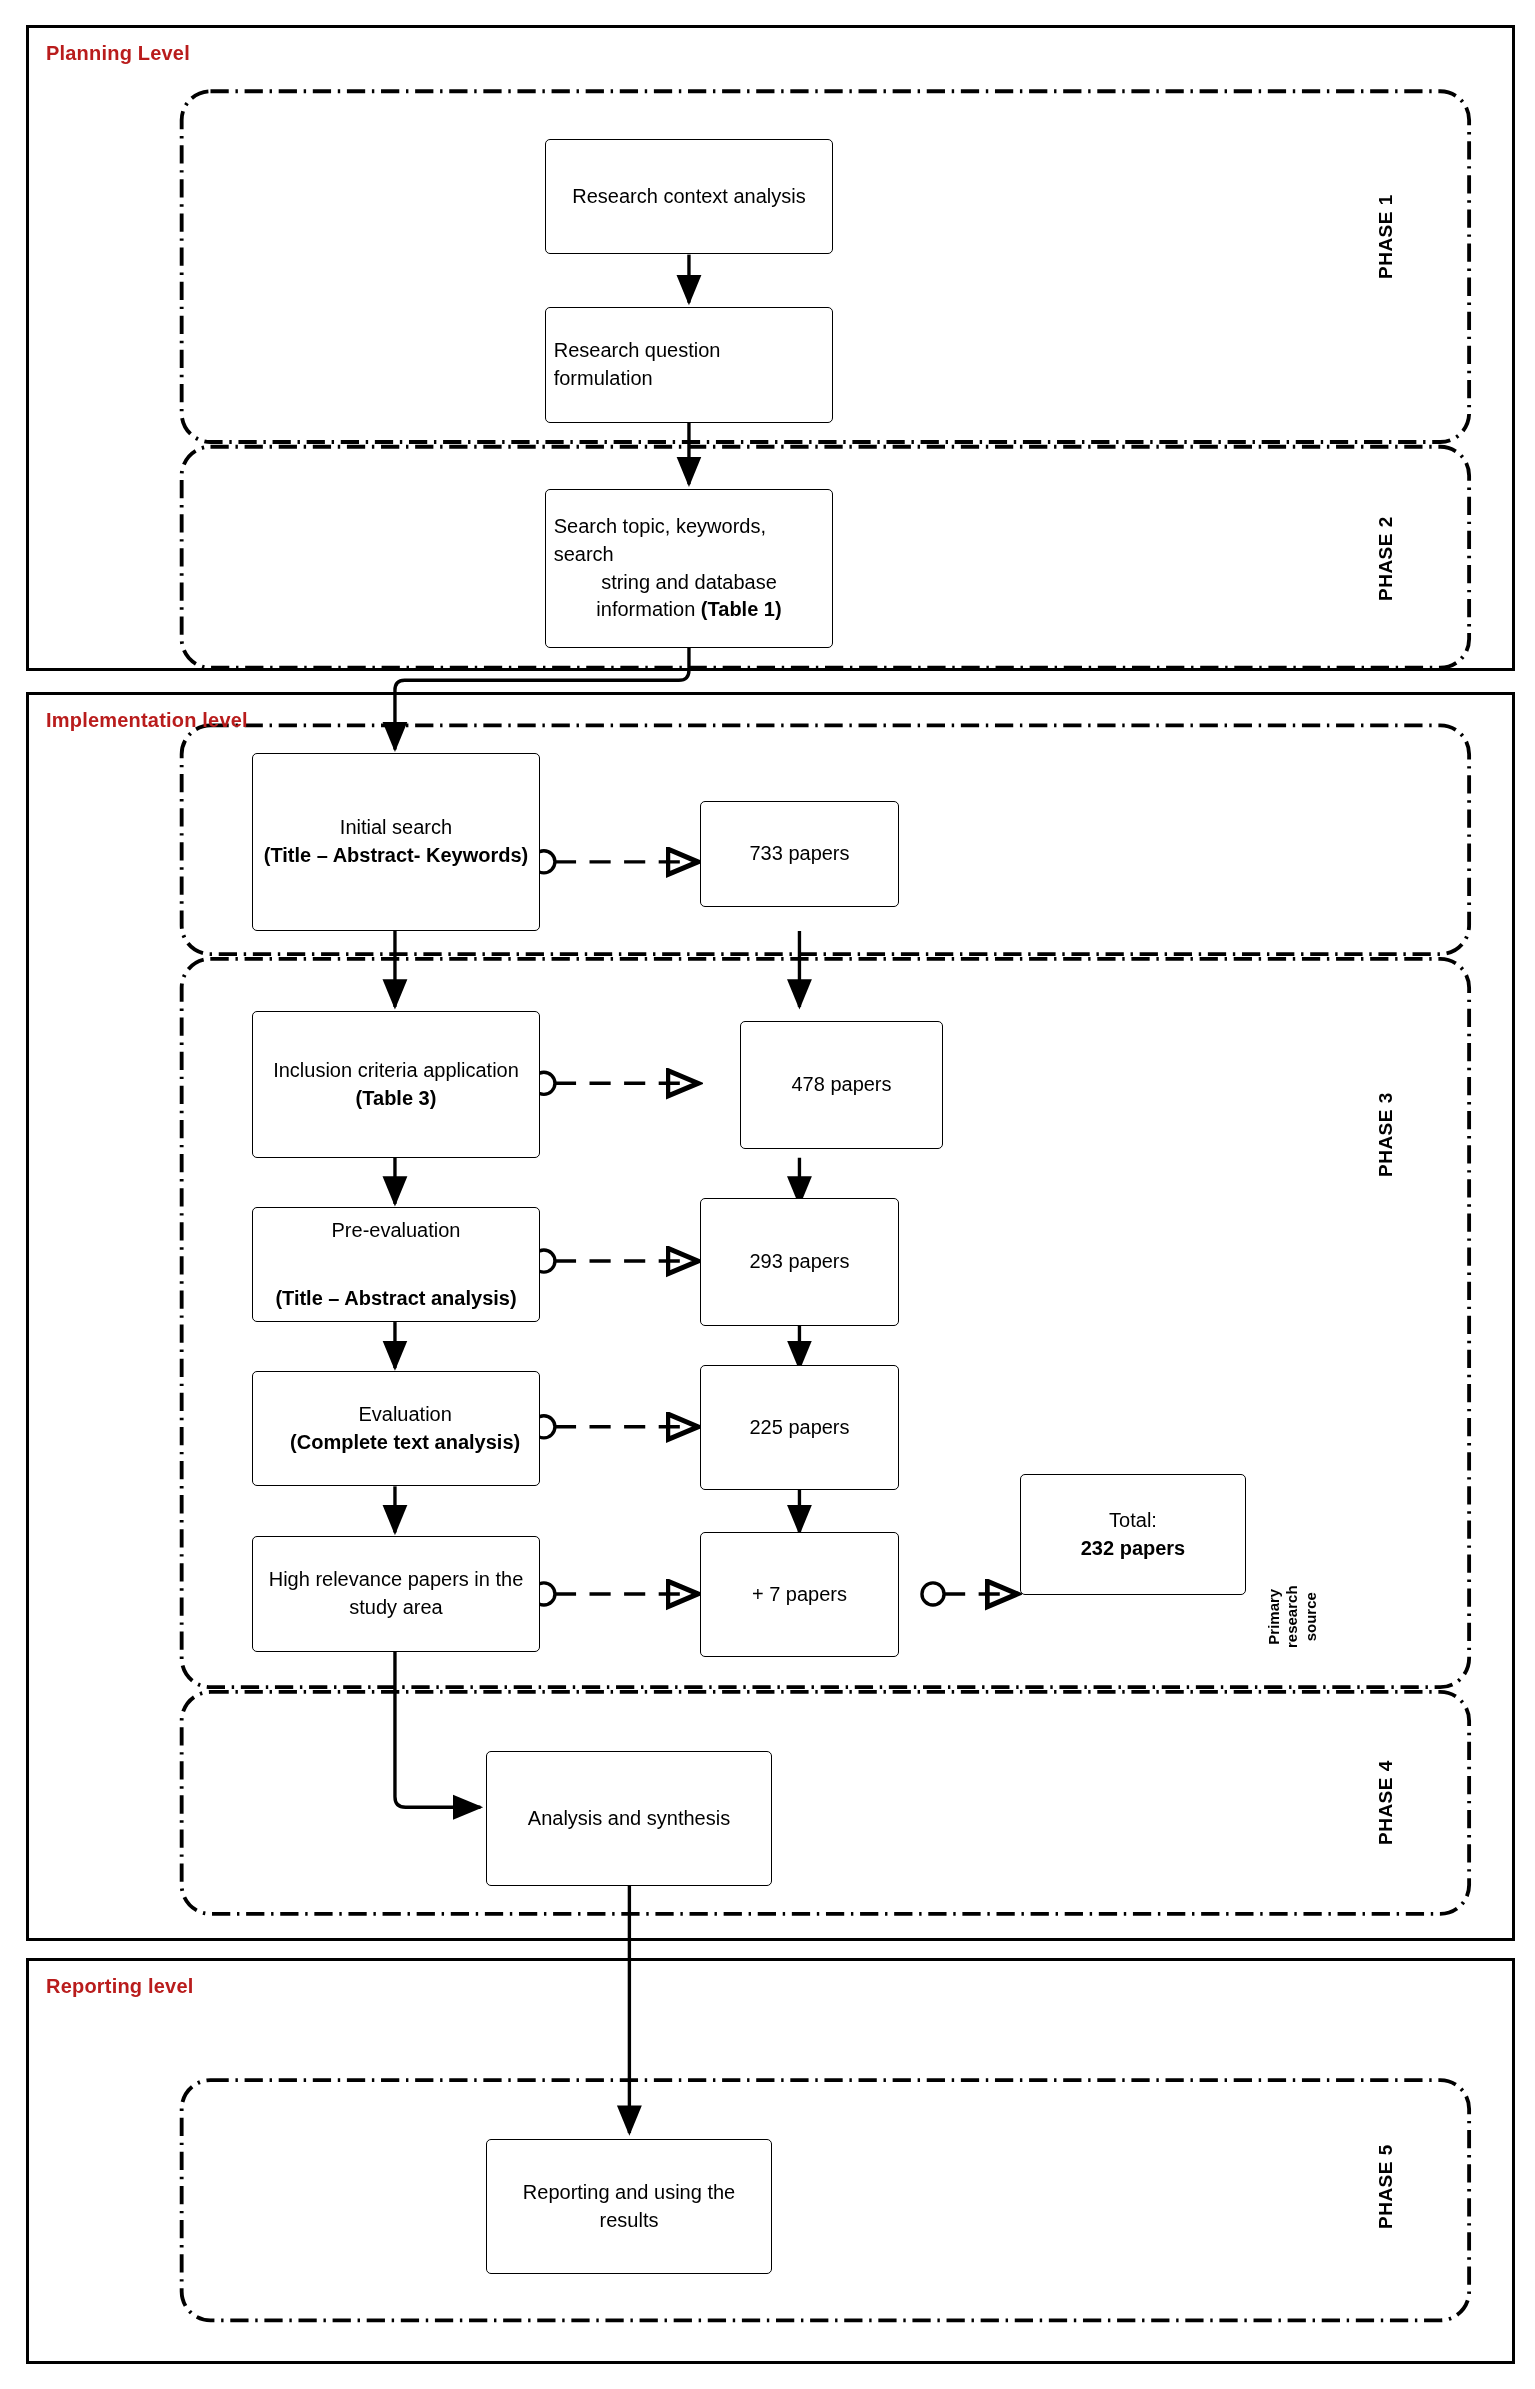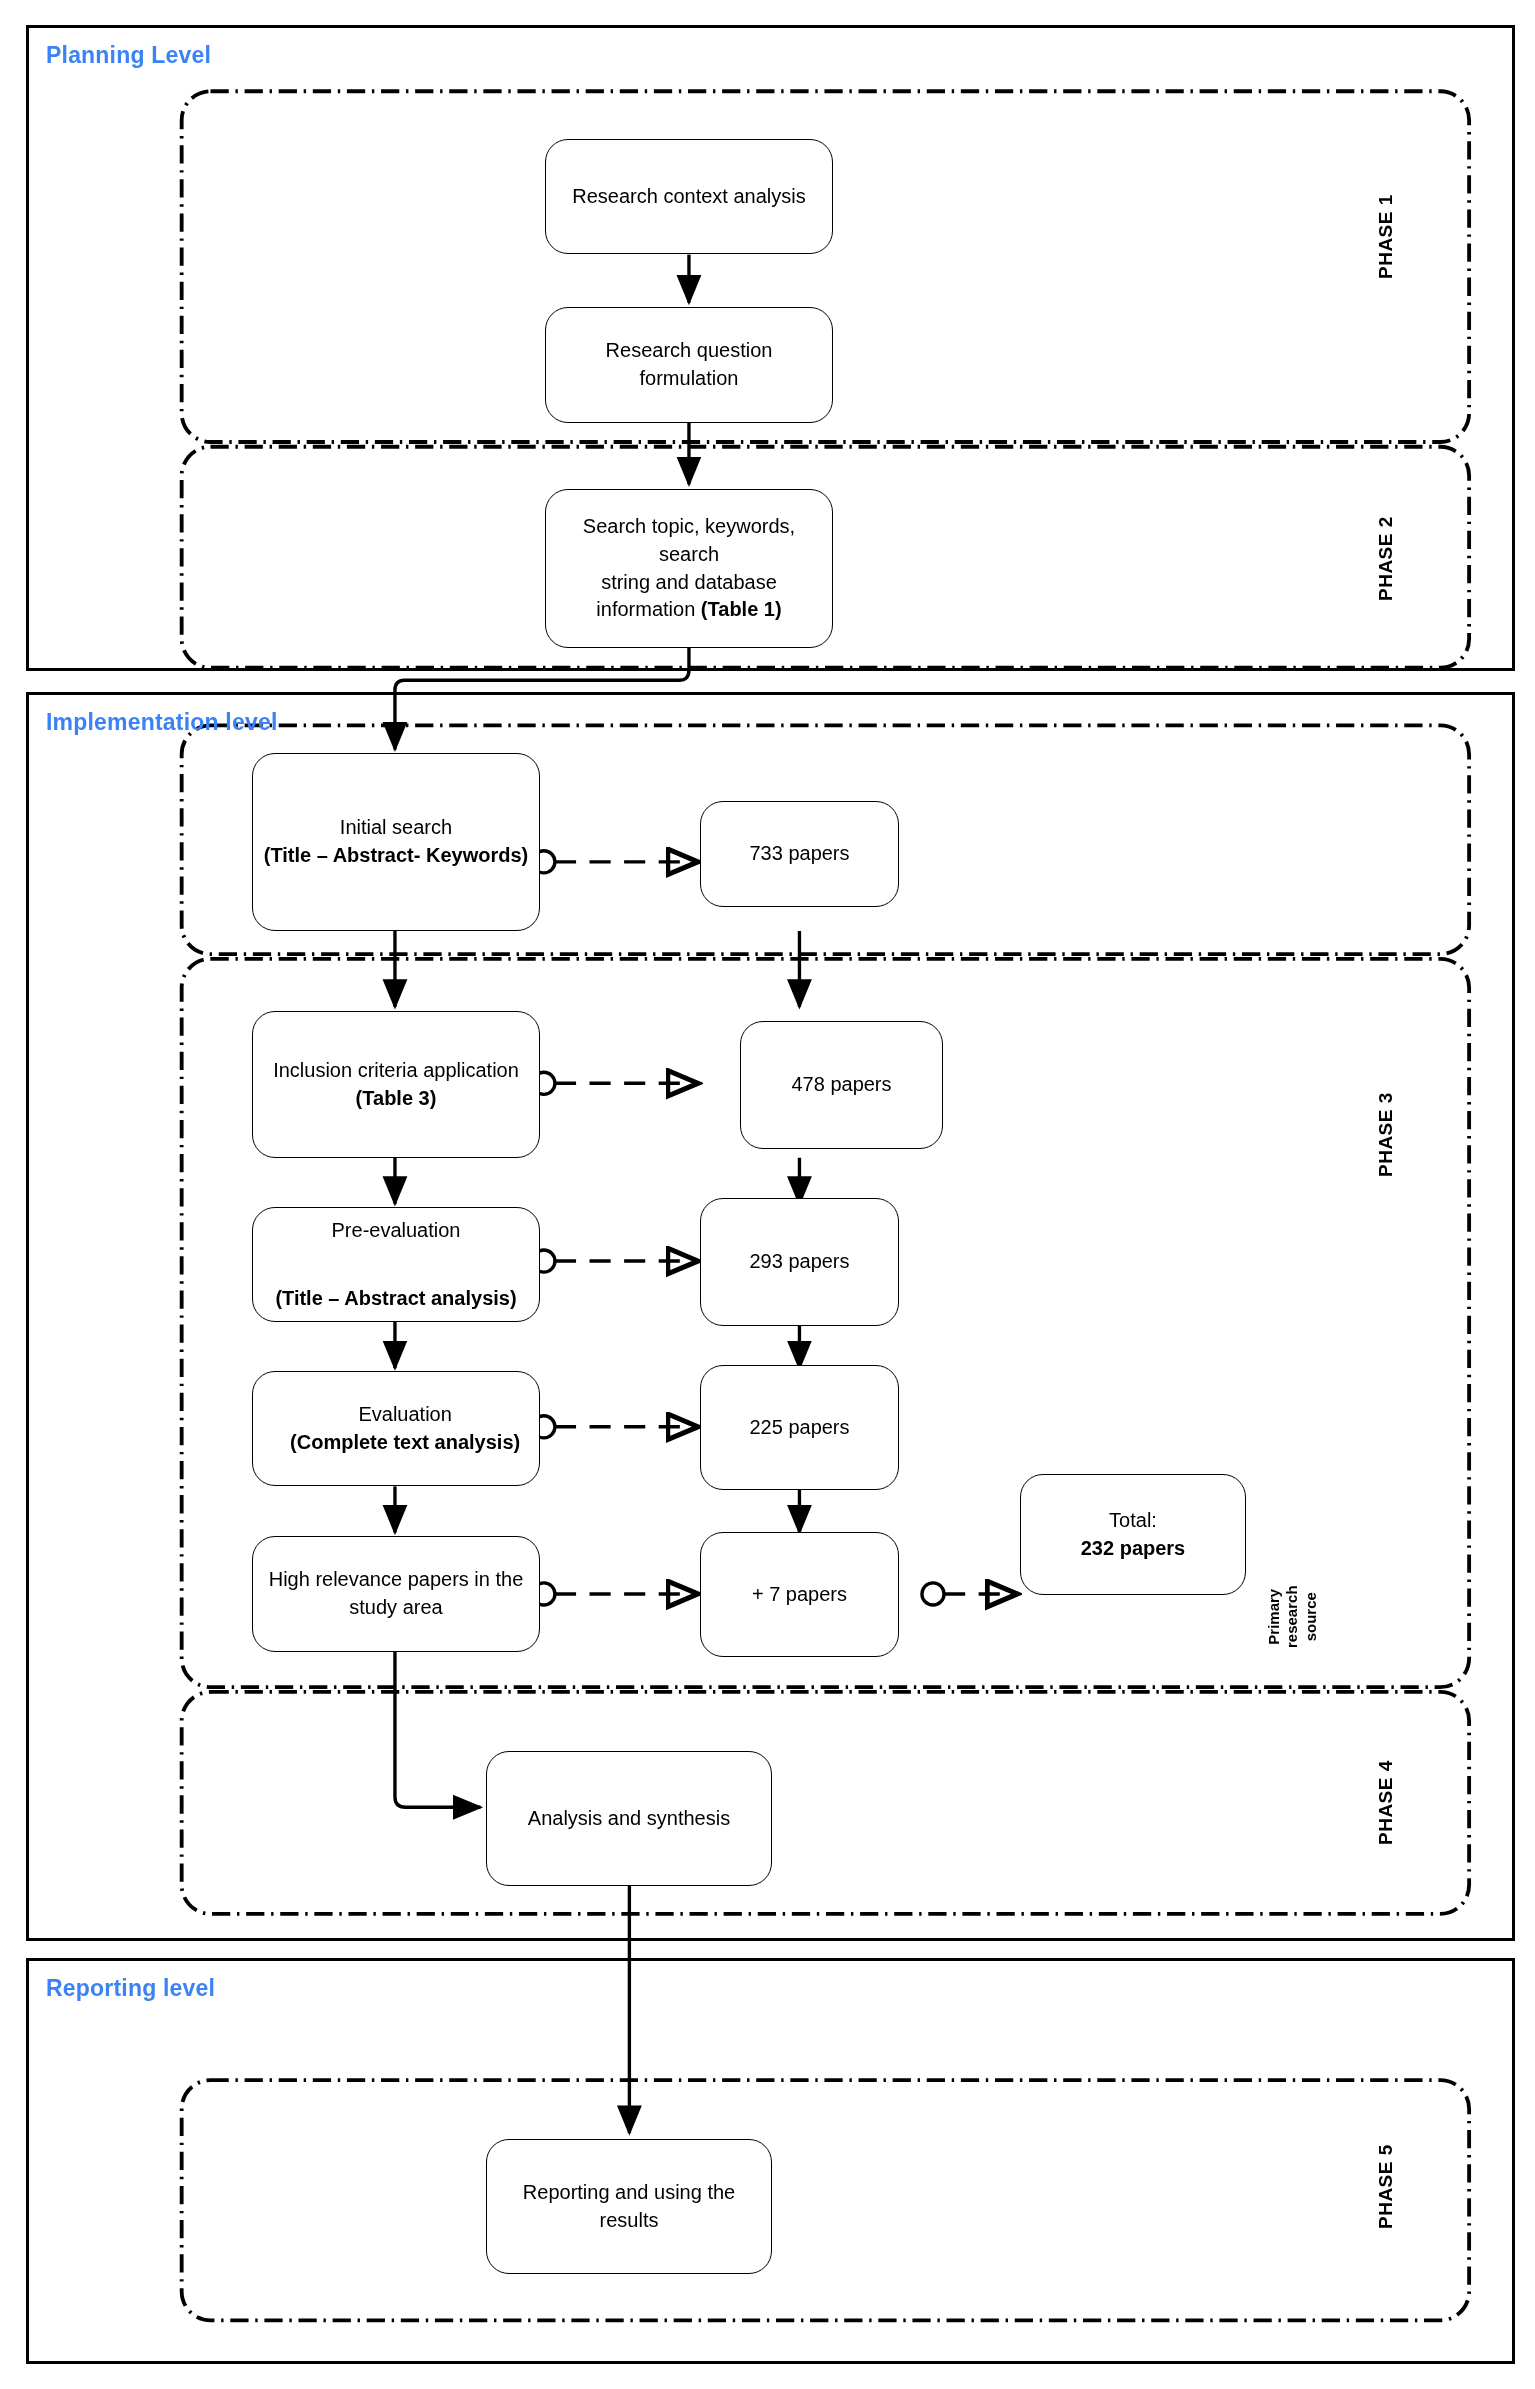--- a/index.html
+++ b/index.html
@@ -29,46 +29,45 @@
   
   .level-box {
     position: absolute;
     border: 3.4px solid #000000;
     box-sizing: border-box;
     background: transparent;
   }
   .level-title {
     position: absolute;
     font-weight: bold;
-    font-size: 23px;
-    color: #3b82f6;
+    font-size: 20px;
+    color: #b91c1c;
     white-space: nowrap;
     letter-spacing: 0.2px;
   }
   .phase-label {
     position: absolute;
     font-weight: bold;
     font-size: 19px;
     color: #000000;
     white-space: nowrap;
     transform-origin: left top;
     transform: rotate(-90deg);
     letter-spacing: 0.5px;
   }
   
   .node {
     position: absolute;
     box-sizing: border-box;
     border: 1.4px solid #000000;
-    border-radius: 23px;
+    border-radius: 5px;
     background: #ffffff;
     display: flex;
     align-items: center;
     justify-content: center;
-    text-align: center;
     font-size: 20px;
     line-height: 1.38;
     color: #000000;
     padding: 2.9px 7.7px;
   }
   .node .ln { display: block; }
   .node .bold { font-weight: bold; }
   .side-note {
     position: absolute;
     font-weight: bold;

